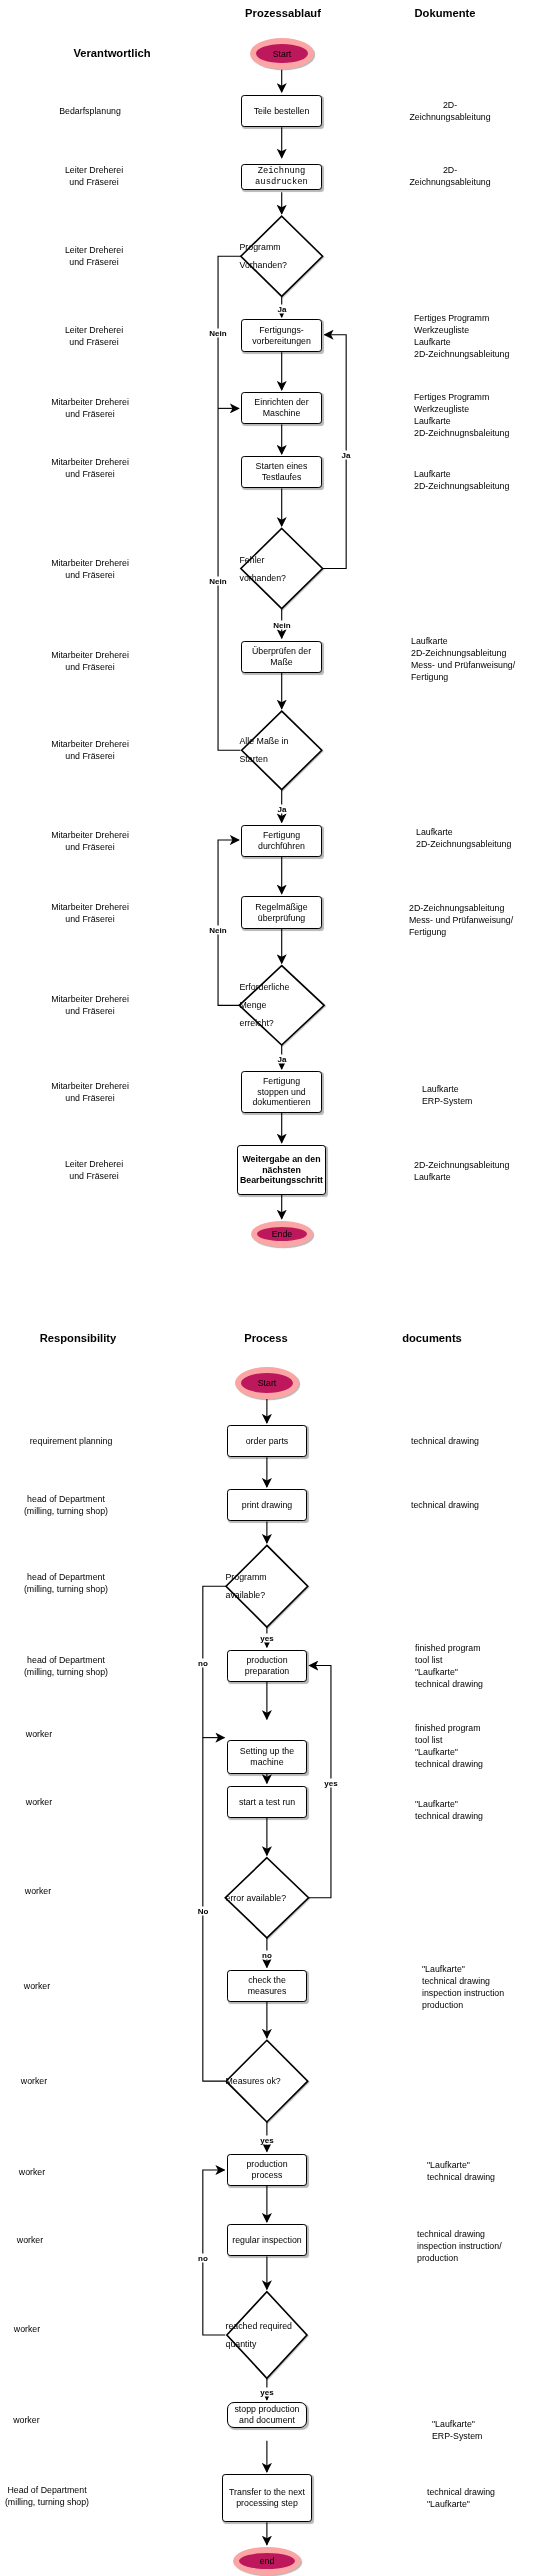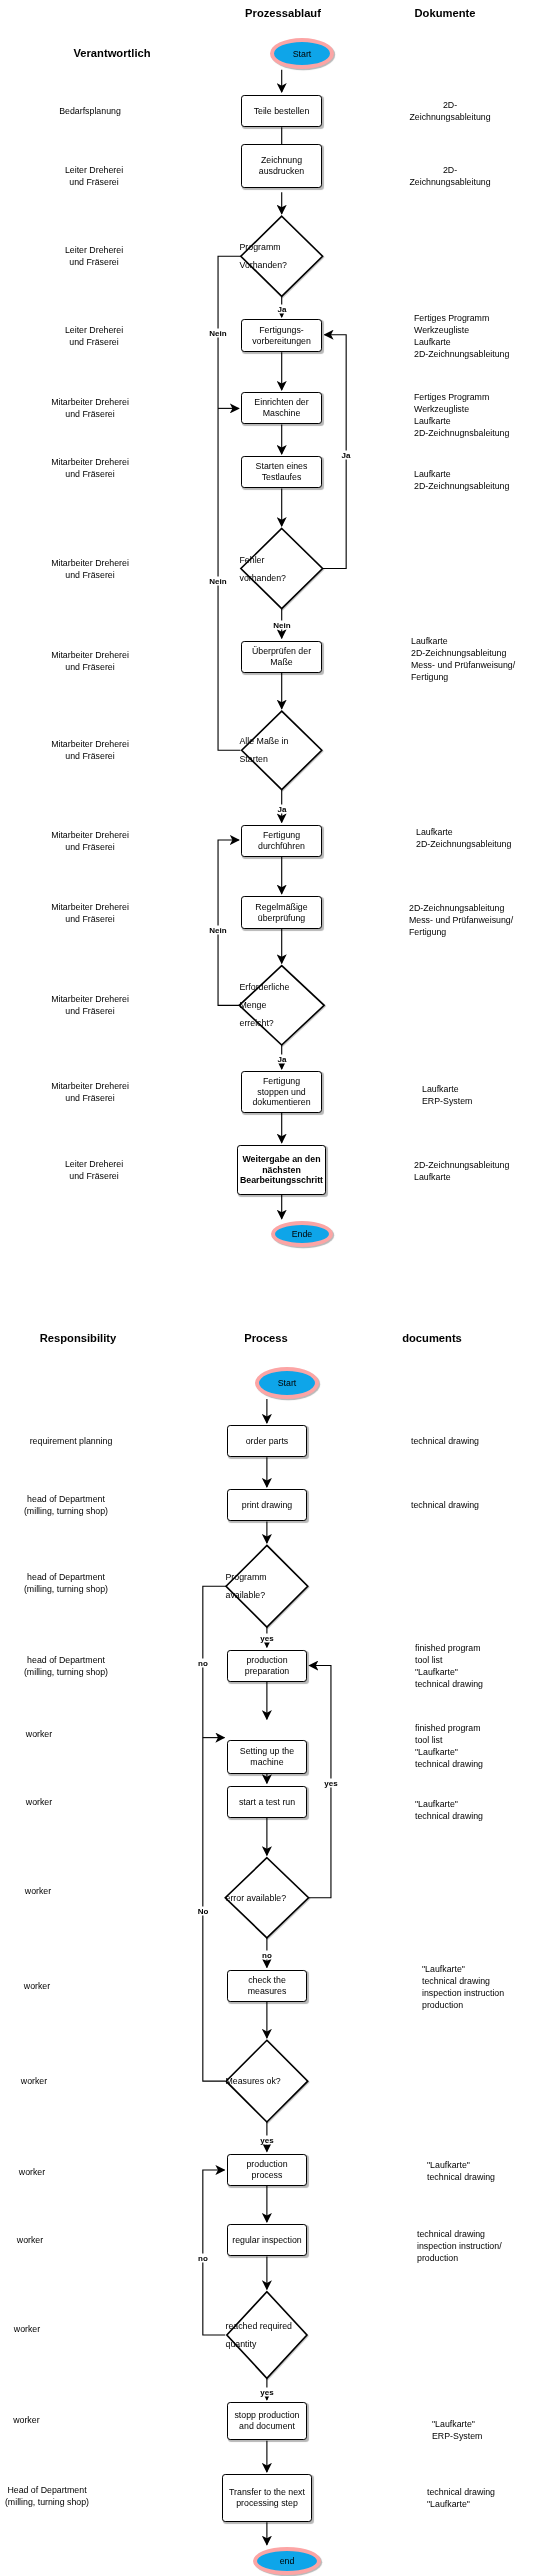--- a/index.html
+++ b/index.html
@@ -2,23 +2,23 @@
 <html style="font-size:13px"><head>
 <meta charset="utf-8">
 <style>
   html,body{margin:0;padding:0;background:#fff;}
   .canvas{position:relative;width:557px;height:2576px;background:#ffffff;
           font-family:"Liberation Sans",sans-serif;color:#000;overflow:hidden;}
   svg.wires{position:absolute;left:0;top:0;z-index:1;}
   .edge{fill:none;stroke:#000;stroke-width:1.4;}
   .diamond{fill:#fff;stroke:#000;stroke-width:2;filter:drop-shadow(1.5px 1.5px 0.5px rgba(0,0,0,.28));}
   .hdr{position:absolute;z-index:3;transform:translate(-50%,-50%);font-weight:bold;font-size:11.2px;white-space:nowrap;}
-  .oval{position:absolute;z-index:2;box-sizing:border-box;border:4px solid #fca5a5;border-radius:50%;background:#0ea5e9;
+  .oval{position:absolute;z-index:2;box-sizing:border-box;border:6px solid #fca5a5;border-radius:50%;background:#be185d;
         display:flex;align-items:center;justify-content:center;font-size:8.8px;
-        box-shadow:1.2px 1.2px 0.8px rgba(0,0,0,.28);margin-left:20px;}
+        box-shadow:1.2px 1.2px 0.8px rgba(0,0,0,.28);}
   .box{position:absolute;z-index:2;box-sizing:border-box;border:1.6px solid #000;border-radius:3.2px;background:#fff;
        display:flex;align-items:center;justify-content:center;text-align:center;
        font-size:8.8px;line-height:10.8px;white-space:pre-line;padding:0.8px;
        box-shadow:1.2px 1.2px 0.8px rgba(0,0,0,.28);}
   .dtext{position:absolute;z-index:3;transform:translate(-50%,-50%);text-align:left;
          font-size:8.8px;line-height:18px;white-space:pre-line;width:83px;}
   .resp{position:absolute;z-index:3;transform:translate(-50%,-50%);text-align:center;
         font-size:8.8px;line-height:12px;white-space:pre-line;}
   .docs{position:absolute;z-index:3;font-size:8.8px;line-height:12px;white-space:pre-line;text-align:left;}
   .docs.ctr{transform:translateX(-50%);text-align:center;}
@@ -92,21 +92,21 @@
   <div class="hdr" style="left:283px;top:13px;">Prozessablauf</div>
   <div class="hdr" style="left:445px;top:13px;">Dokumente</div>
 
   <div class="oval" style="left:250px;top:38px;width:64px;height:31px;">Start</div>
 
   <div class="box" style="left:241px;top:95px;width:81px;height:32px;">Teile bestellen</div>
   <div class="resp" style="left:90px;top:111px;">Bedarfsplanung</div>
   <div class="docs ctr" style="left:450px;top:99px;">2D-
 Zeichnungsableitung</div>
 
-  <div class="box" style="left:241px;top:144px;width:81px;height:44px;">Zeichnung
+  <div class="box" style="left:241px;top:164px;width:81px;height:26px;font-family:Liberation Mono, monospace;">Zeichnung
 ausdrucken</div>
   <div class="resp" style="left:94px;top:176px;">Leiter Dreherei
 und Fräserei</div>
   <div class="docs ctr" style="left:450px;top:164px;">2D-
 Zeichnungsableitung</div>
 
   <div class="dtext" style="left:281px;top:256px;">Programm
 Vorhanden?</div>
   <div class="resp" style="left:94px;top:256px;">Leiter Dreherei
 und Fräserei</div>
@@ -268,21 +268,21 @@
   <div class="box" style="left:227px;top:2224px;width:80px;height:32px;">regular inspection</div>
   <div class="resp" style="left:30px;top:2240px;">worker</div>
   <div class="docs" style="left:417px;top:2228px;">technical drawing
 inspection instruction/
 production</div>
 
   <div class="dtext" style="left:267px;top:2335px;">reached required
 quantity</div>
   <div class="resp" style="left:27px;top:2329px;">worker</div>
 
-  <div class="box" style="left:227px;top:2402px;width:80px;height:38px;">stopp production
+  <div class="box" style="left:227px;top:2402px;width:80px;height:26px;border-radius:7px;">stopp production
 and document</div>
   <div class="resp" style="left:26.4px;top:2420px;">worker</div>
   <div class="docs" style="left:432px;top:2418px;">"Laufkarte"
 ERP-System</div>
 
   <div class="box" style="left:222px;top:2474px;width:90px;height:48px;">Transfer to the next
 processing step</div>
   <div class="resp" style="left:47px;top:2496px;">Head of Department
 (milling, turning shop)</div>
   <div class="docs" style="left:427px;top:2486px;">technical drawing

